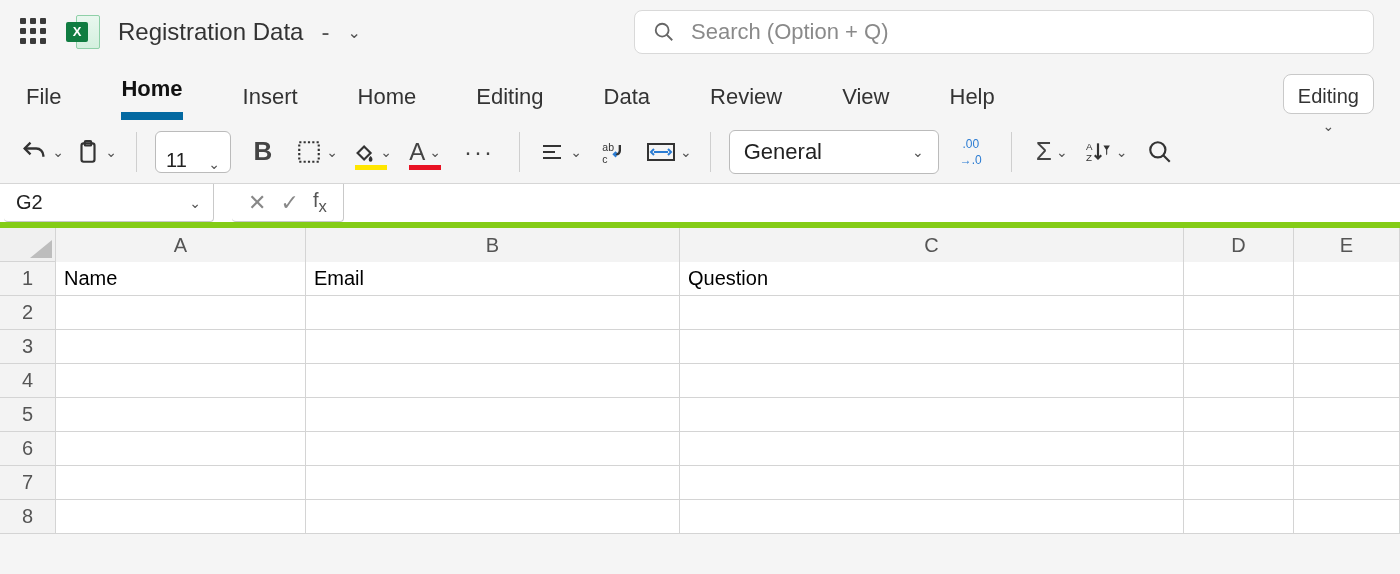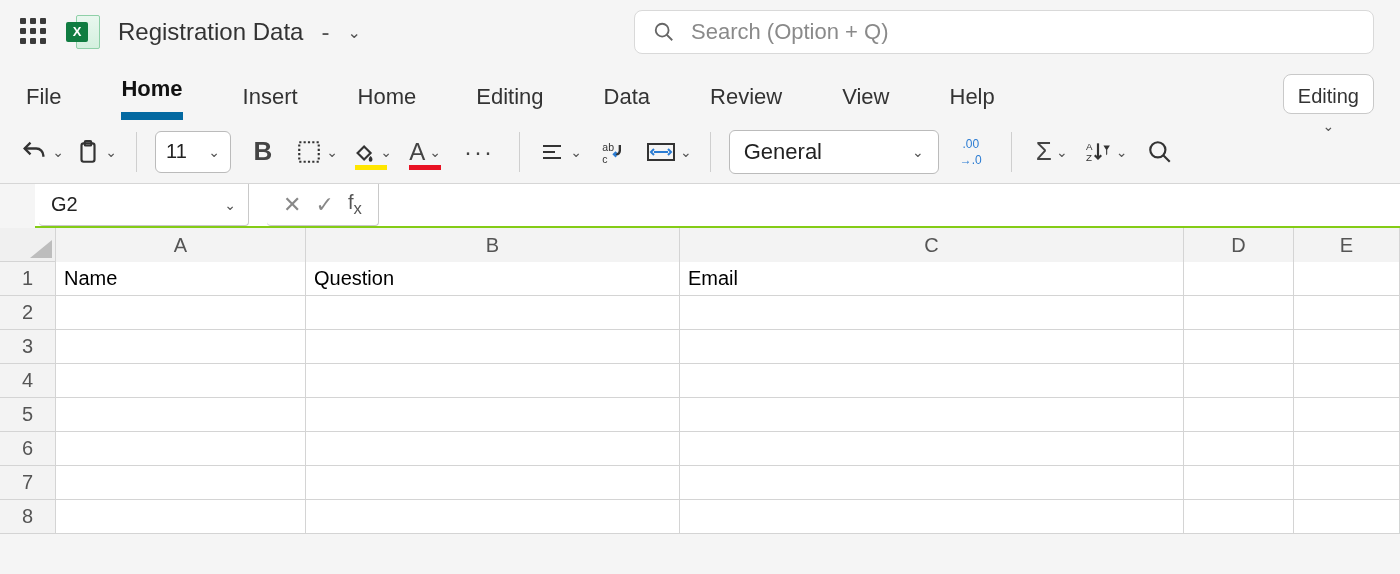--- a/index.html
+++ b/index.html
@@ -150,21 +150,21 @@
     width:1px; height:40px;
     background:#cfcfcf;
     margin: 0 8px;
   }
   .fontsize-box {
     width: 76px; height:42px;
     background:#fff;
     border:1px solid #bbb;
     border-radius:6px;
     display:flex;
-    align-items:center;
+    align-items:flex-end;
     justify-content:space-between;
     padding:0 10px;
     font-size:20px;
     cursor:pointer;
   }
   .numfmt-box {
     width: 210px; height:44px;
     background:#fff;
     border:1px solid #bbb;
     border-radius:6px;
@@ -176,22 +176,21 @@
     cursor:pointer;
   }
   .chev-sm { font-size:14px; color:#555; }
 
   
   .formula-row {
     display:flex;
     align-items:center;
     height: 44px;
     background:#fff;
-    border-bottom:2px solid #84cc16;
-    margin-left:35px;
+    border-bottom:6px solid #84cc16;
   }
   .name-box {
     width: 210px;
     height:100%;
     border:1px solid #c9c9c9;
     border-top:none;
     border-left:none;
     display:flex;
     align-items:center;
     justify-content:space-between;
@@ -471,22 +470,22 @@
 
   <div class="corner row1"></div>
   <div class="hdr row1">A</div>
   <div class="hdr row1">B</div>
   <div class="hdr row1">C</div>
   <div class="hdr row1">D</div>
   <div class="hdr row1">E</div>
 
   <div class="rowhdr">1</div>
   <div class="cell">Name</div>
+  <div class="cell">Email</div>
   <div class="cell">Question</div>
-  <div class="cell">Email</div>
   <div class="cell"></div>
   <div class="cell"></div>
 
   <div class="rowhdr">2</div>
   <div class="cell"></div>
   <div class="cell"></div>
   <div class="cell"></div>
   <div class="cell"></div>
   <div class="cell"></div>
 

